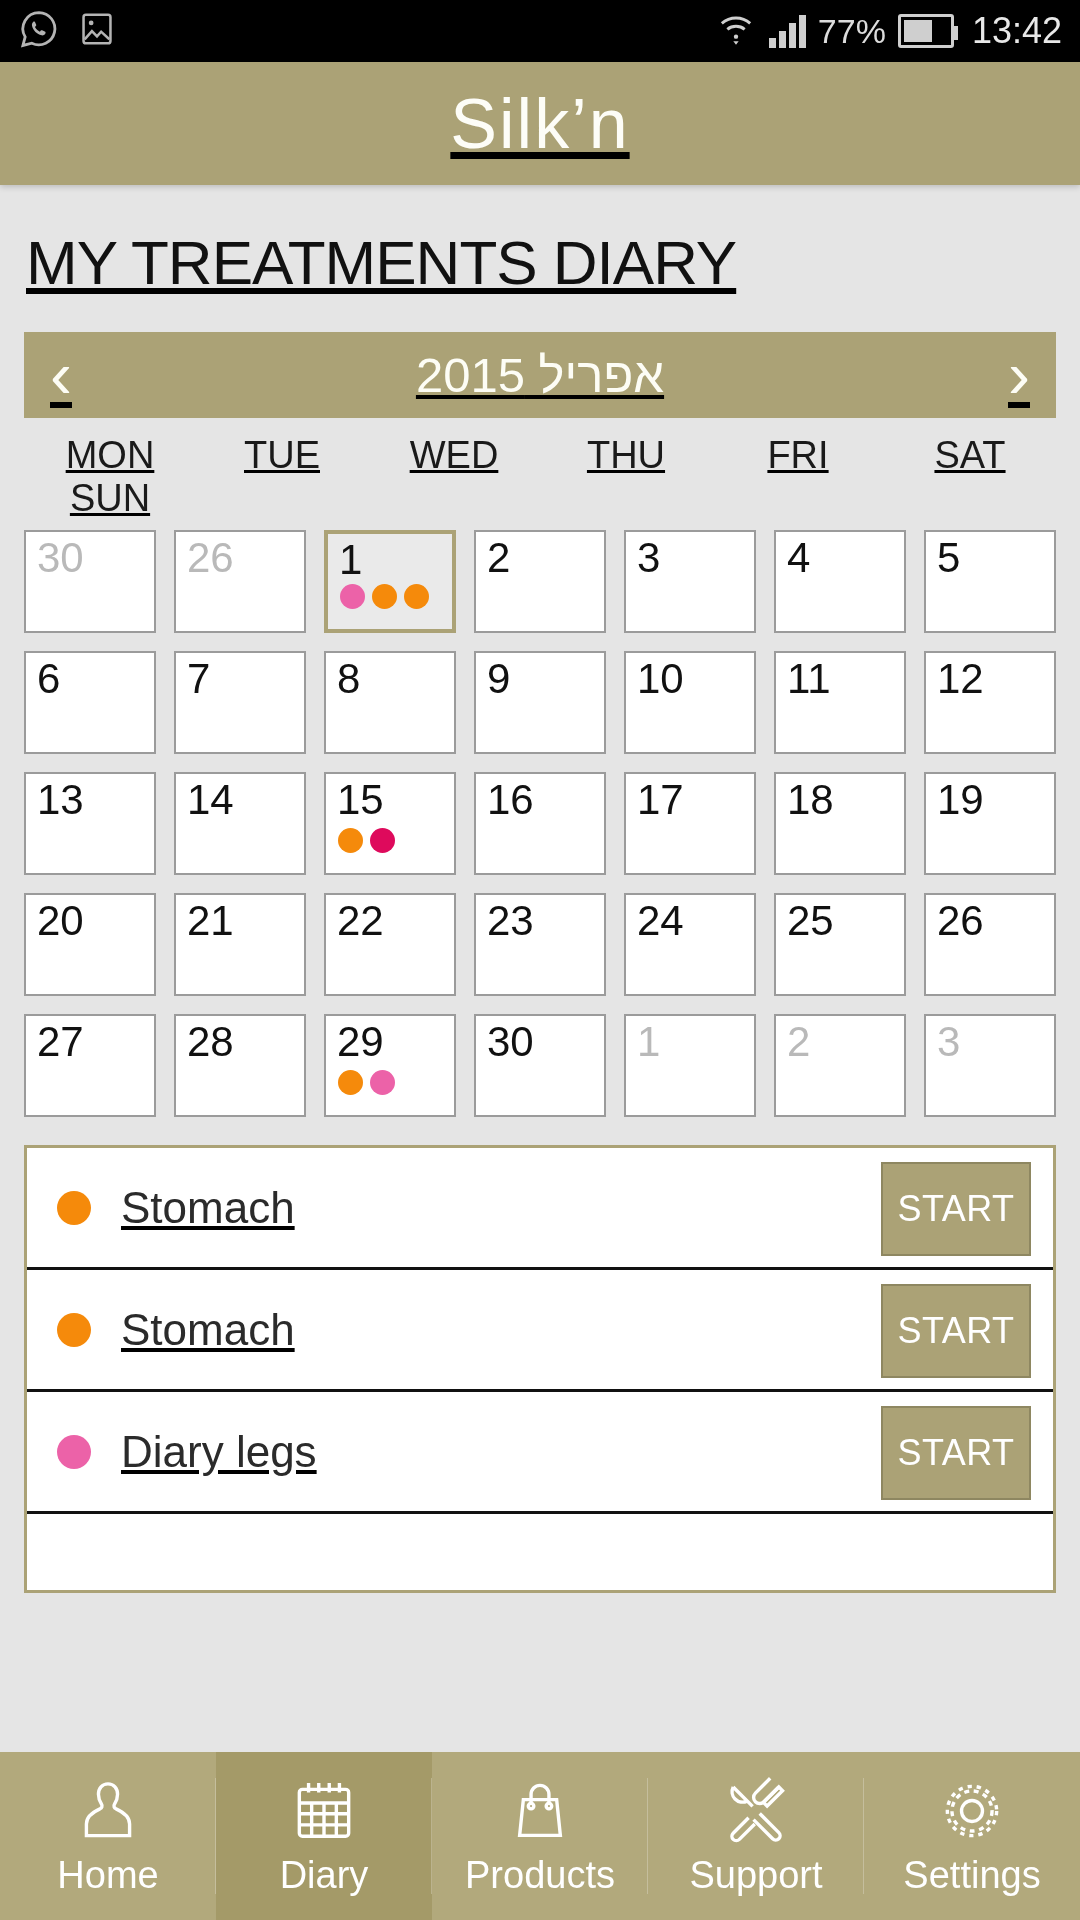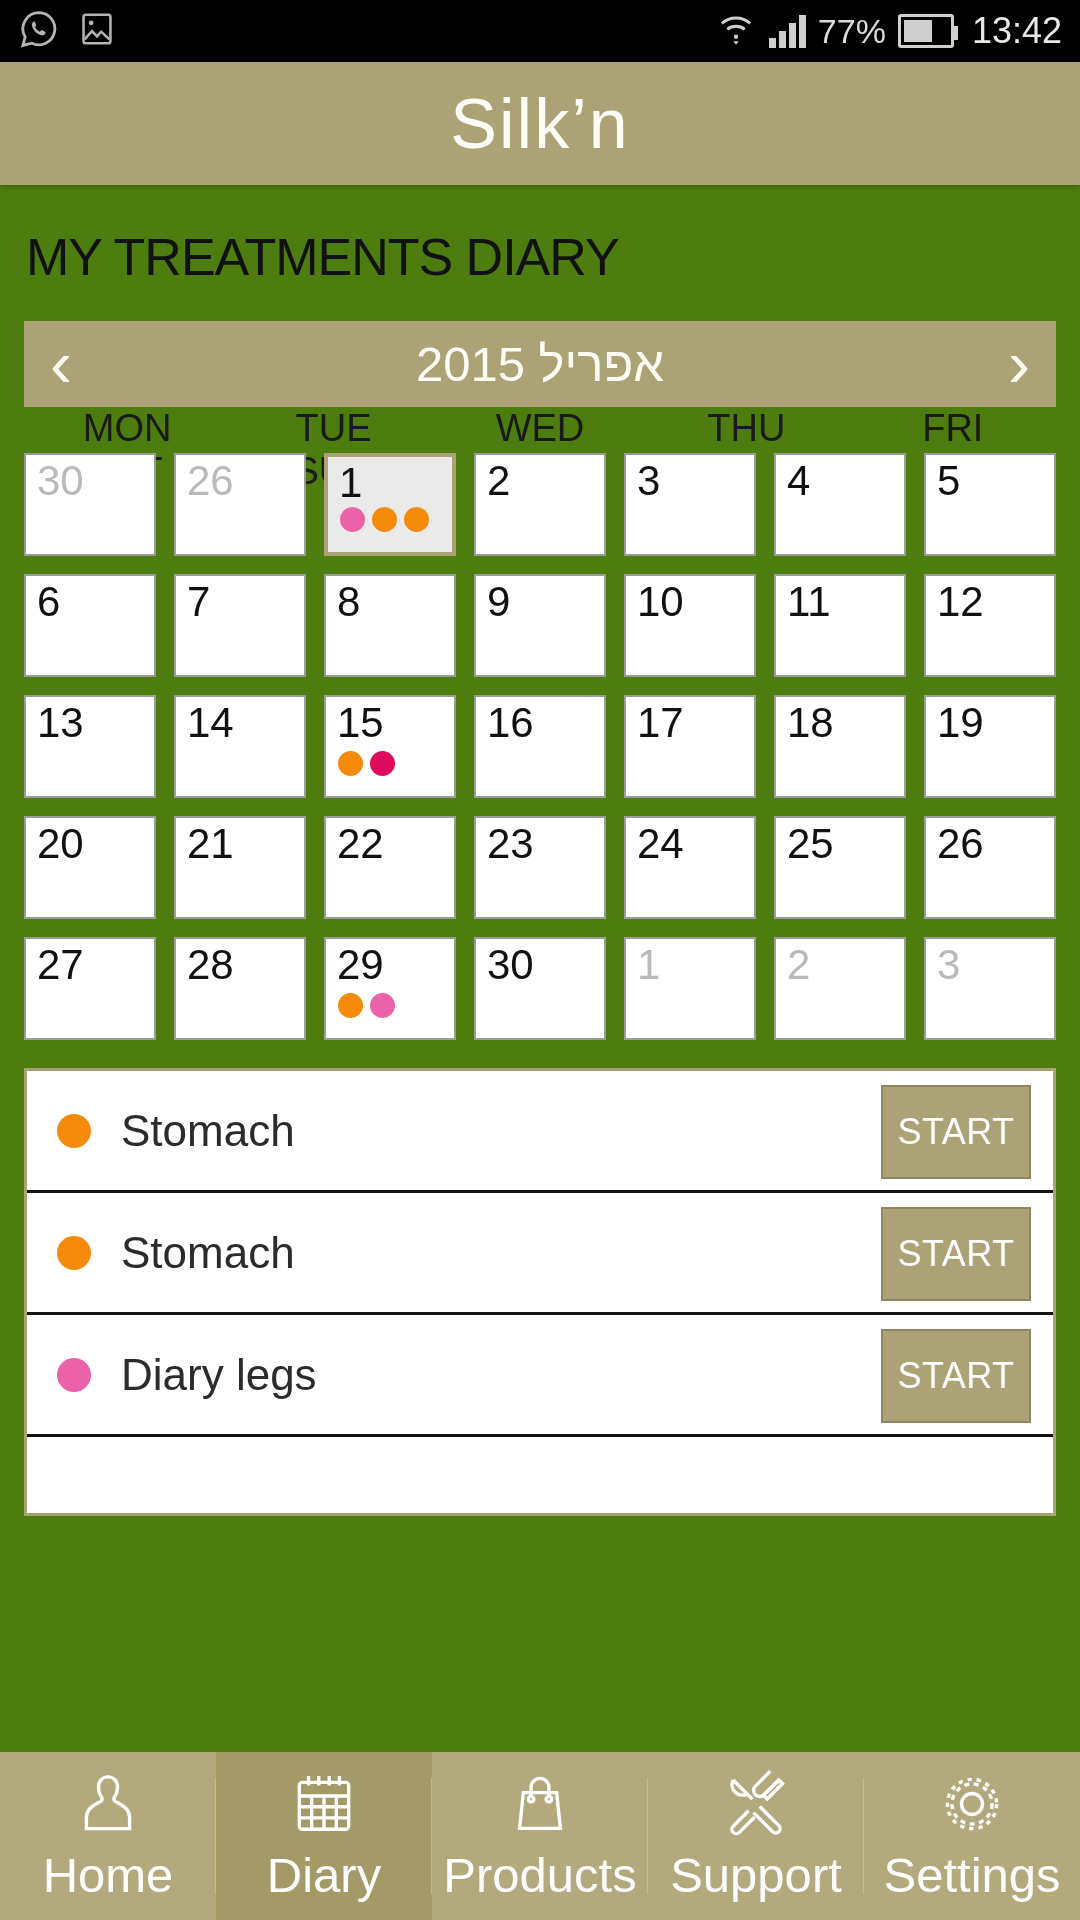--- a/index.html
+++ b/index.html
@@ -2,21 +2,21 @@
 <html><head>
 <meta charset="utf-8">
 <style>
   * { margin:0; padding:0; box-sizing:border-box; }
   html,body {
     width:1080px; height:1920px;
     background:#ffffff;
     font-family:"Liberation Sans", sans-serif;
     overflow:hidden;
   }
-  #app { position:relative; width:1080px; height:1920px; background:#4d7c0f; }
+  #app { position:relative; width:1080px; height:1920px; background:#e5e5e5;text-decoration:underline; }
 
   
   .statusbar {
     height:62px; background:#000; color:#c8c8c8;
     display:flex; align-items:center; padding:0 18px;
   }
   .sb-left { display:flex; align-items:center; gap:18px; }
   .sb-right { margin-left:auto; display:flex; align-items:center; gap:12px; }
   .sb-pct { font-size:34px; color:#dcdcdc; letter-spacing:0px; }
   .sb-time { font-size:36px; color:#e8e8e8; margin-left:6px; }
@@ -34,37 +34,37 @@
   
   .brandbar {
     height:123px; background:#aba276;
     display:flex; align-items:center; justify-content:center;
     box-shadow:0 2px 6px rgba(0,0,0,.18);
   }
   .brand { color:#fdfdf7; font-size:70px; letter-spacing:2px; font-weight:300; }
 
   
   .page-title {
-    margin:42px 0 0 26px; font-size:52px; color:#111;
+    margin:42px 0 0 26px; font-size:62px; color:#111;
     letter-spacing:-1px; font-weight:400;
   }
 
   
   .monthbar {
     margin:34px 24px 0 24px; height:86px; background:#aba276;
     display:flex; align-items:center; justify-content:space-between;
     padding:0 26px;
   }
   .chev { color:#fdfdf5; font-size:66px; line-height:60px; font-weight:400; }
   .month-label { color:#fdfdf5; font-size:49px; font-weight:300; }
 
   
   .weekdays {
-    display:grid; grid-template-columns:repeat(5,1fr);
-    margin:0 24px; height:46px; align-items:center;
+    display:grid; grid-template-columns:repeat(6,1fr);
+    margin:16px 24px; height:80px; align-items:center;
   }
   .weekdays div { text-align:center; font-size:38px; color:#1a1a1a; }
 
   
   .calendar { margin:0 24px; display:grid; grid-template-columns:repeat(7,1fr); gap:18px; }
   .cell {
     height:103px; border:2px solid #9b9b9b; background:#fff;
     position:relative;
   }
   .cell .num {
@@ -98,21 +98,21 @@
   
   .bottomnav {
     position:absolute; left:0; bottom:0; width:1080px; height:168px;
     background:#b2a97c; display:grid; grid-template-columns:repeat(5,1fr);
   }
   .navitem {
     display:flex; flex-direction:column; align-items:center; justify-content:center;
     gap:6px; color:#fff; position:relative;
   }
   .navitem.active { background:#a49a68; }
-  .navitem .nav-label { font-size:49px; color:#fff; font-weight:300; }
+  .navitem .nav-label { font-size:38px; color:#fff; font-weight:300; }
   .navitem .ico { height:72px; display:flex; align-items:flex-end; }
   .divider { position:absolute; right:0; top:26px; bottom:26px; width:1px; background:rgba(255,255,255,.25); }
 </style>
 </head>
 <body>
 
 <div id="app">
 
   <div class="statusbar">
     <div class="sb-left">

